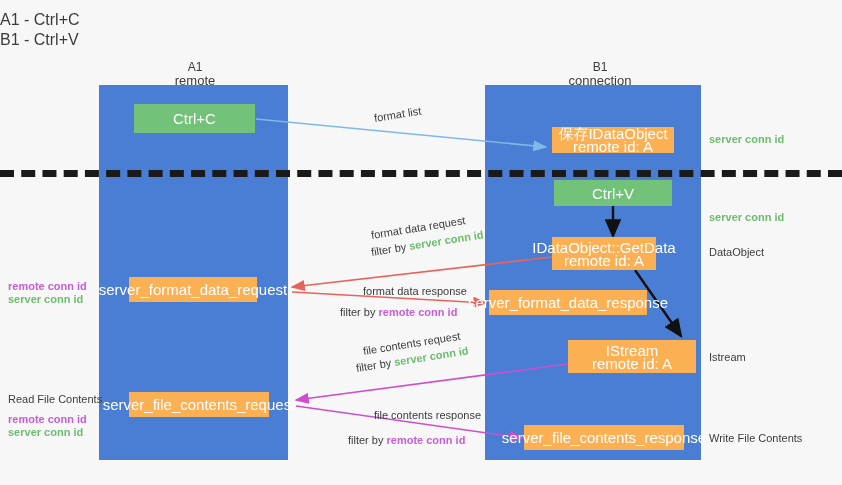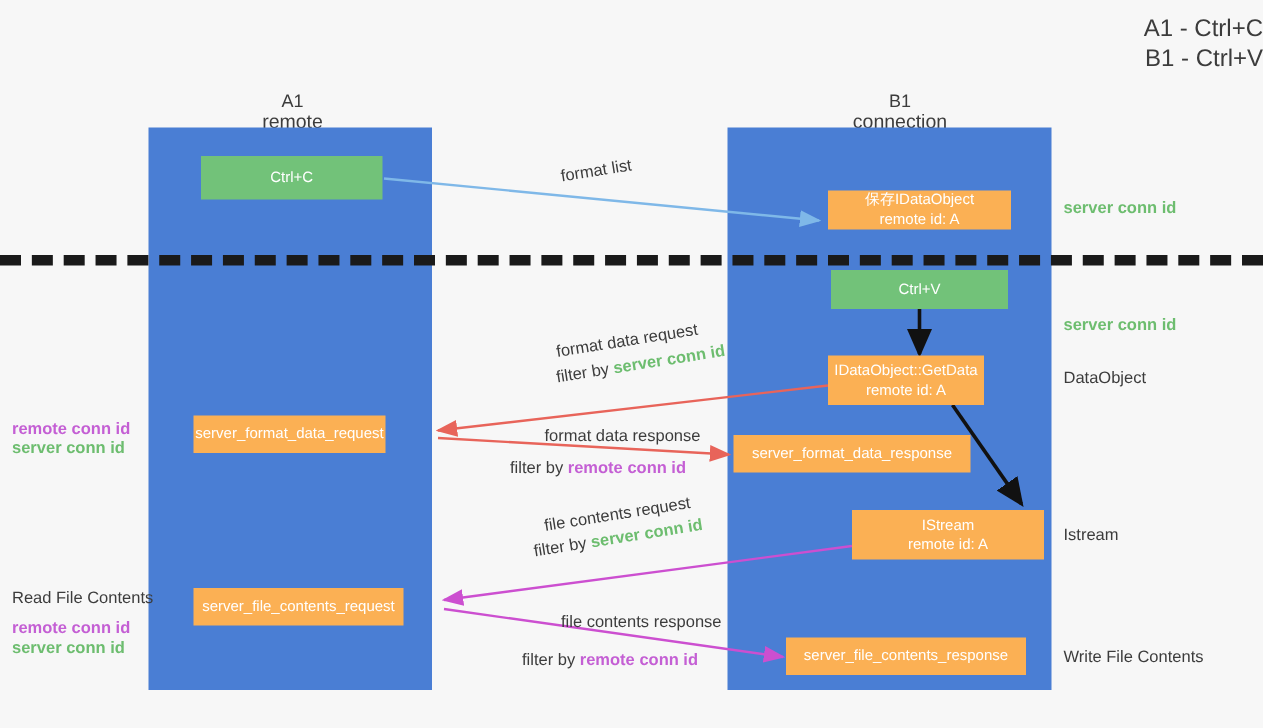--- a/index.html
+++ b/index.html
@@ -6,35 +6,35 @@
   body{
     width:842px;height:485px;
     background:#f7f7f7;
     font-family:"Liberation Sans","DejaVu Sans",sans-serif;
     overflow:hidden;
   }
   #stage{position:relative;width:842px;height:485px;}
 
   .title{
     position:absolute;left:0;right:0;top:10px;
-    text-align:right;color:#3c3c3c;font-size:16px;line-height:20px;
+    text-align:left;color:#3c3c3c;font-size:16px;line-height:20px;
   }
 
   .col-head{
     position:absolute;text-align:center;color:#3c3c3c;
     font-size:12px;line-height:14px;
   }
   .col-head .sub{font-size:13px;}
 
   .lane{position:absolute;background:#4a7ed4;}
 
   .box{
     position:absolute;box-sizing:border-box;
     display:flex;flex-direction:column;align-items:center;justify-content:center;
-    color:#ffffff;font-size:10px;line-height:13px;text-align:center;
+    color:#ffffff;font-size:15px;line-height:13px;text-align:center;
   }
   .box.green{background:#72c279;}
   .box.orange{background:#fbb054;}
 
   .lbl{position:absolute;font-size:11px;line-height:14px;color:#3c3c3c;white-space:nowrap;}
   .lbl.green{color:#6dbd6f;font-weight:bold;}
   .lbl.magenta{color:#c45fd4;font-weight:bold;}
   .lbl.dark{color:#3c3c3c;}
   .lbl .g{color:#6dbd6f;font-weight:bold;}
   .lbl .m{color:#c45fd4;font-weight:bold;}

